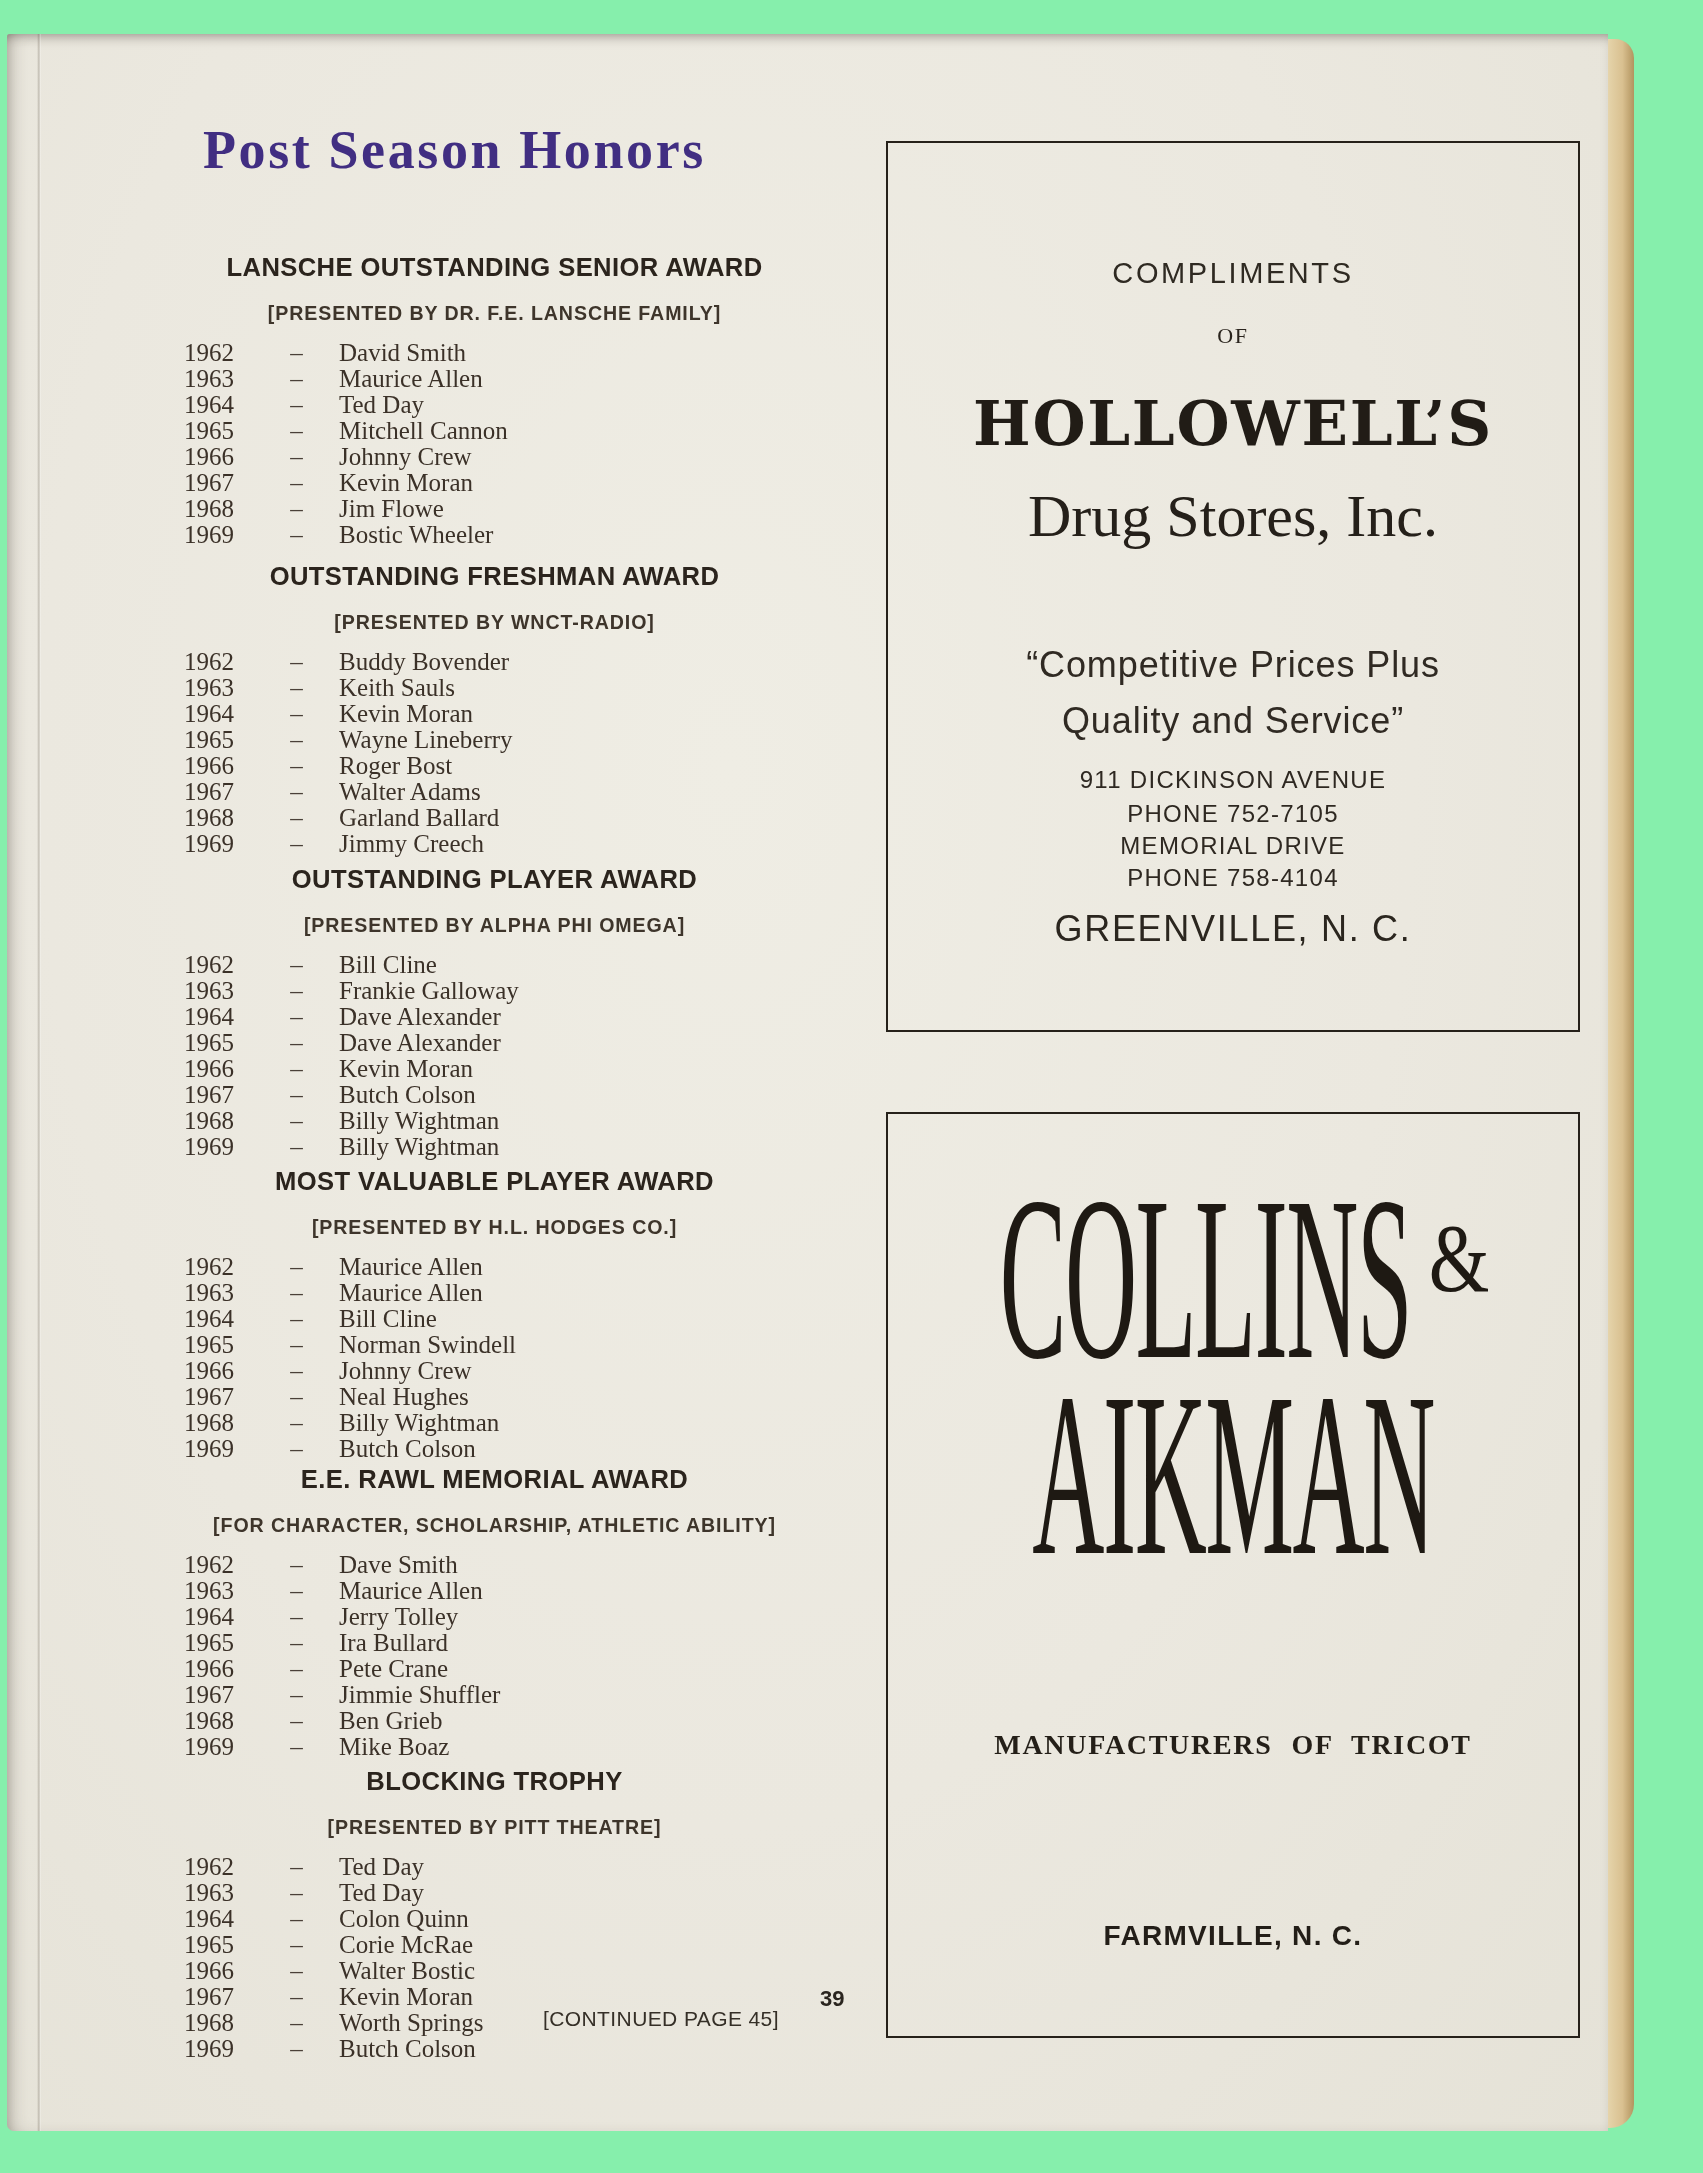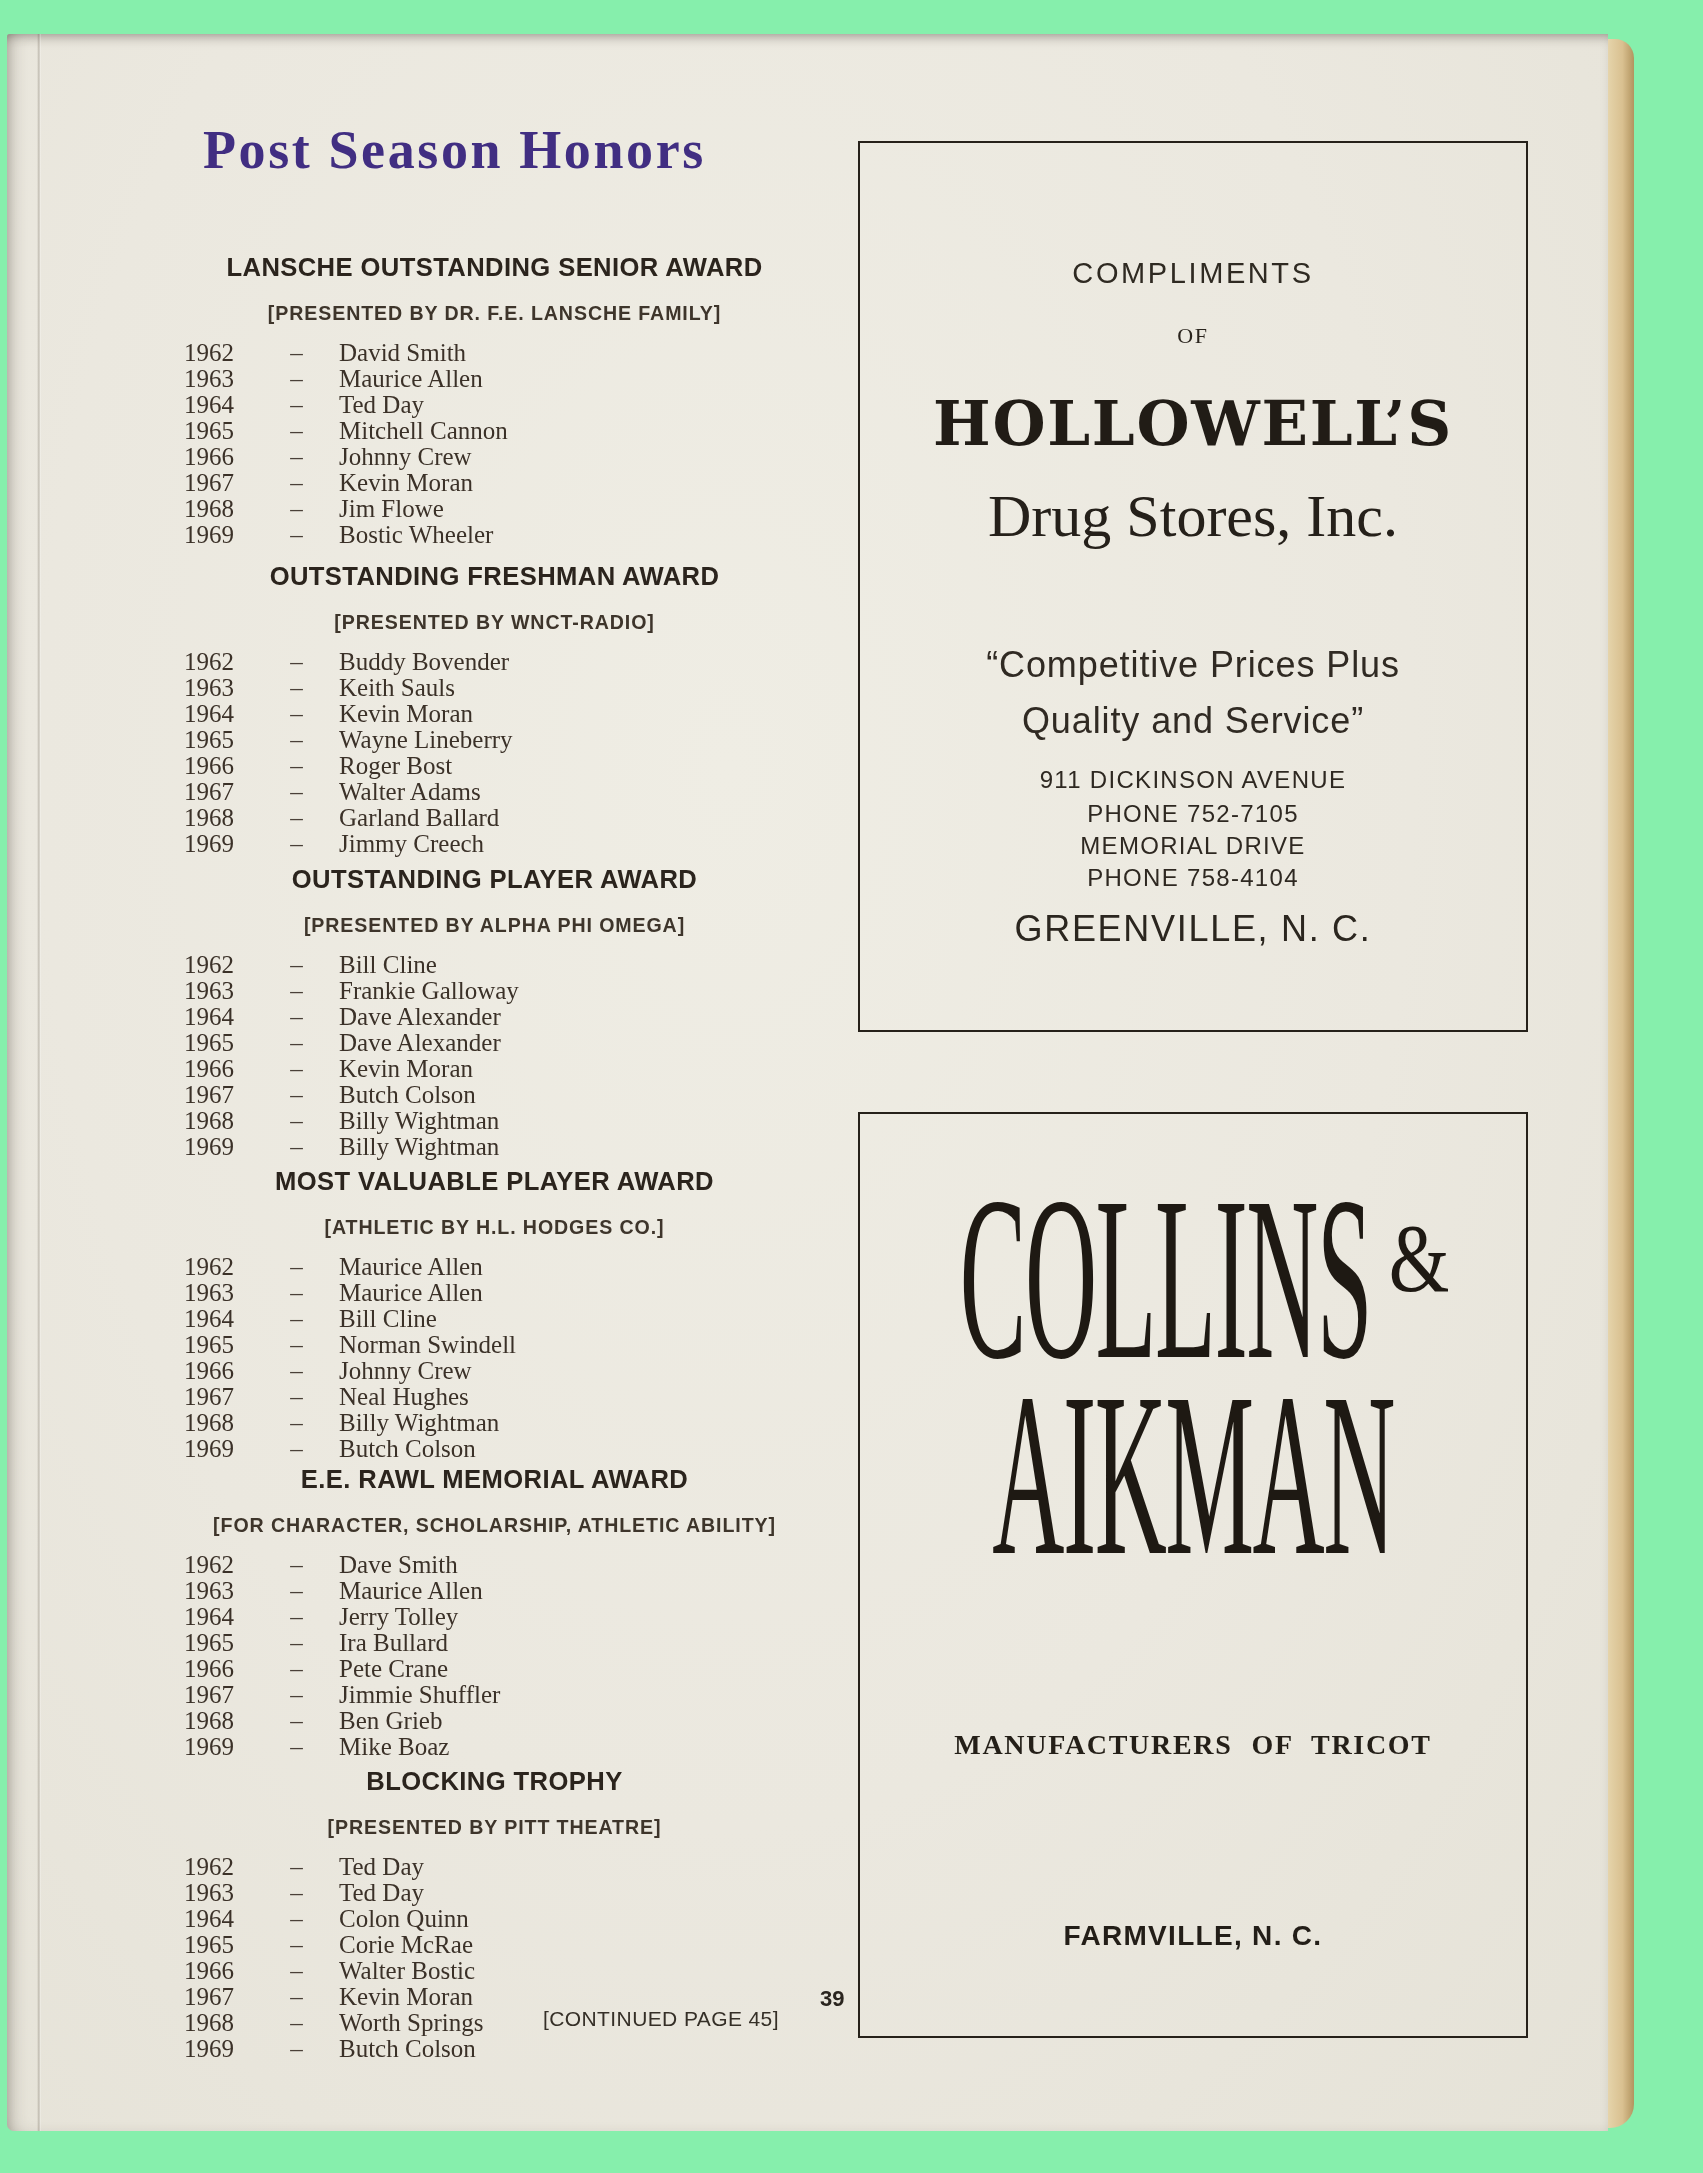--- a/index.html
+++ b/index.html
@@ -27,22 +27,22 @@
   .rows{width:545px;margin:15.3px 0 0 73px;text-align:left;
       font-family:"Liberation Serif",serif;font-size:25px;color:#3b3128;}
   .row{display:flex;line-height:26px;}
   .row .yr{width:70px;}
   .row .dash{width:85px;text-align:center;color:#4a4038;}
   .row .nm{flex:1;}
   .continued{position:absolute;left:543px;top:2007px;font-size:21px;letter-spacing:0.4px;
       color:#352f27;font-family:"Liberation Sans",sans-serif;}
   .pageno{position:absolute;left:820px;top:1986px;font-size:22px;font-weight:bold;color:#2a251f;}
   
-  .adbox{position:absolute;left:858px;width:666px;border:2.6px solid #26211a;background:transparent;
-      text-align:center;color:#2a241d;}
+  .adbox{position:absolute;left:886px;width:666px;border:2.6px solid #26211a;background:transparent;
+      text-align:center;color:#2a241d;padding-left:24px;}
   #ad1{top:141px;height:887px;}
   #ad2{top:1112px;height:922px;}
   .ad-abs{position:absolute;left:0;right:0;}
   
   .compliments{top:114px;font-size:29px;letter-spacing:2.6px;color:#2f2a22;}
   .of{top:180px;font-family:"Liberation Serif",serif;font-size:22px;letter-spacing:1.7px;}
   .hollowells{top:245px;font-family:"DejaVu Serif",serif;font-weight:bold;font-size:61px;
       letter-spacing:1.7px;color:#211c16;}
   .drugstores{top:339px;font-family:"Liberation Serif",serif;font-size:60px;color:#25201a;}
   .slogan1{top:501px;font-size:36px;letter-spacing:0.9px;color:#302a23;}
@@ -208,21 +208,21 @@
         <div class="row">
           <span class="yr">1969</span>
           <span class="dash">–</span>
           <span class="nm">Billy Wightman</span>
         </div>
       </div>
   </section>
 
   <section class="sec" style="top:1167px">
     <h2>MOST VALUABLE PLAYER AWARD</h2>
-    <div class="sub">[ATHLETIC BY H.L. HODGES CO.]</div>
+    <div class="sub">[PRESENTED BY H.L. HODGES CO.]</div>
     <div class="rows">
         <div class="row">
           <span class="yr">1962</span>
           <span class="dash">–</span>
           <span class="nm">Maurice Allen</span>
         </div>
         <div class="row">
           <span class="yr">1963</span>
           <span class="dash">–</span>
           <span class="nm">Maurice Allen</span>

